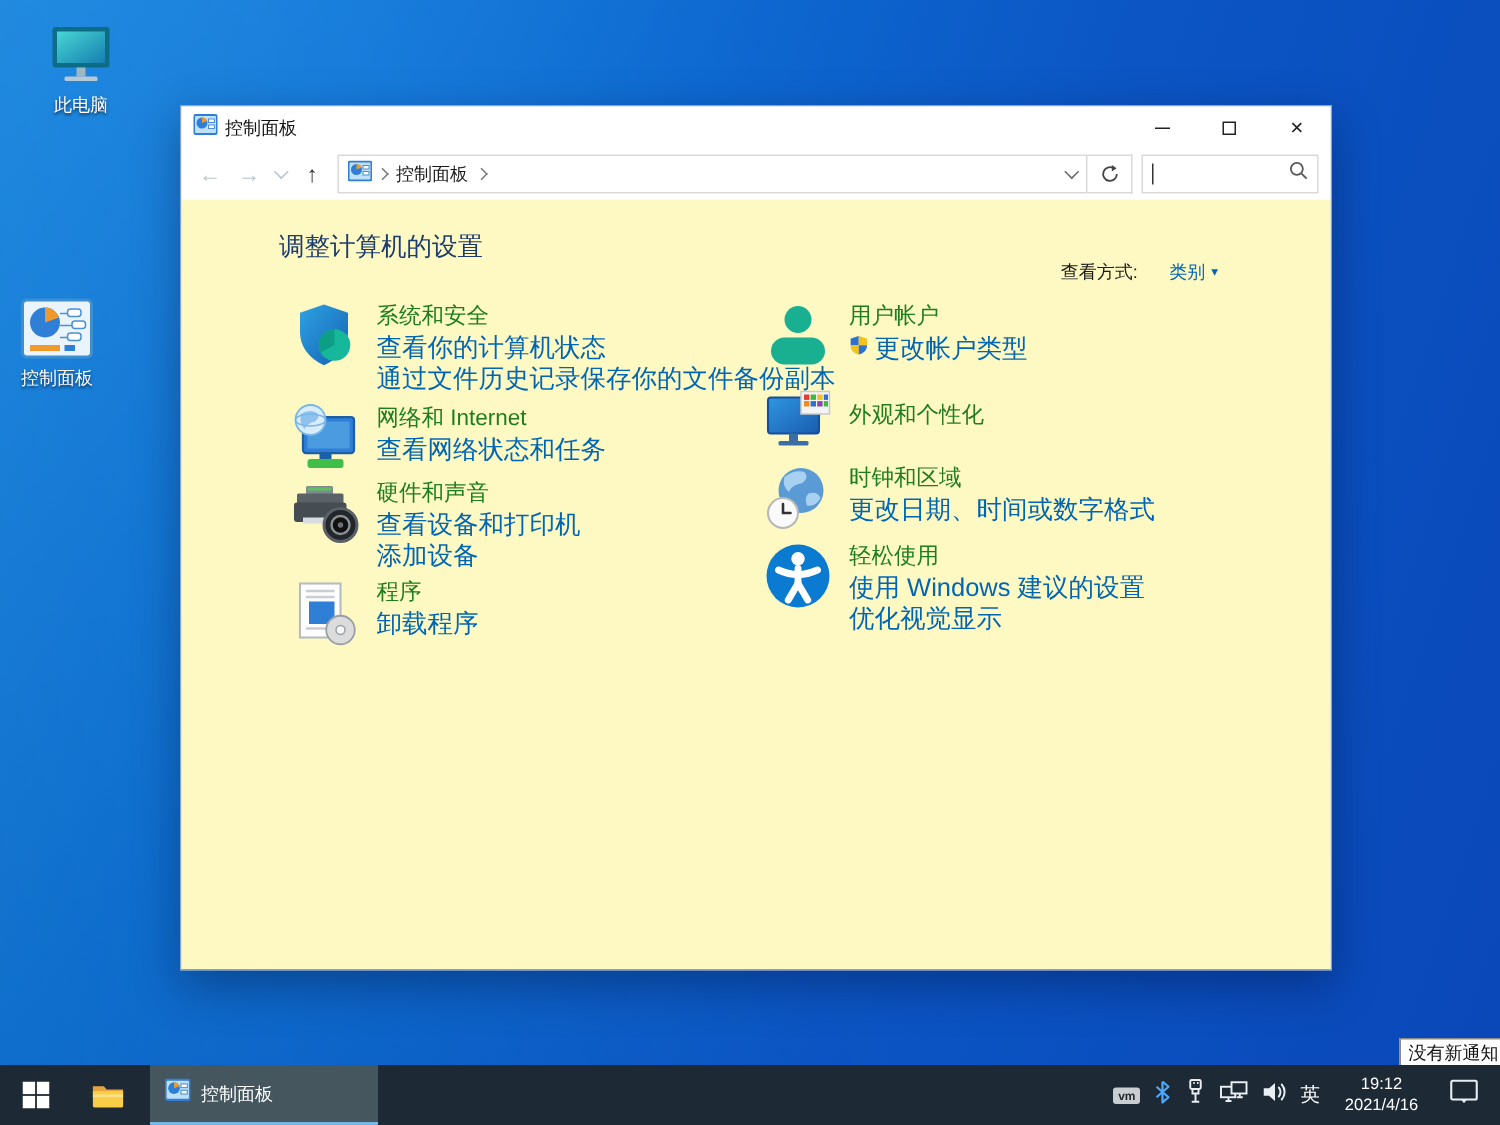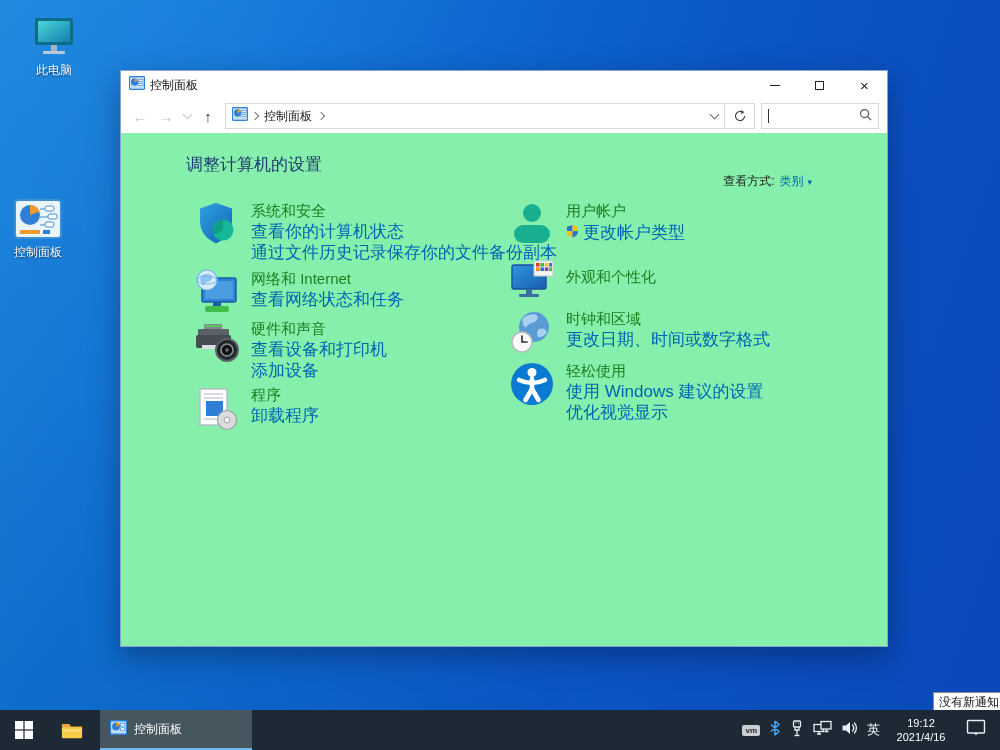--- a/index.html
+++ b/index.html
@@ -38,24 +38,24 @@
   .chev{display:inline-block;width:6px;height:6px;border-right:1.6px solid #b9c4cf;border-bottom:1.6px solid #b9c4cf;transform:rotate(45deg);margin-top:-3px;}
   .chev.right{transform:rotate(-45deg);width:5px;height:5px;border-width:1.4px;border-color:#777;margin:0 4px;}
   .addressbar{flex:1;height:26px;border:1px solid #d9d9d9;display:flex;align-items:center;padding:0 6px;box-sizing:border-box;margin-left:4px;}
   .addressbar .crumbtext{font-size:12px;color:#1a1a1a;margin:0 2px;}
   .addressbar .spacer{flex:1;}
   .refreshbtn{width:30px;height:26px;border:1px solid #d9d9d9;border-left:none;display:flex;align-items:center;justify-content:center;box-sizing:border-box;}
   .searchbox{width:118px;height:26px;border:1px solid #d9d9d9;margin-left:6px;display:flex;align-items:center;padding:0 6px;box-sizing:border-box;}
   .searchbox .caret{width:1px;height:14px;background:#333;}
   .searchbox .spacer{flex:1;}
   
-  .content{position:relative;height:513px;background:#86efac;}
+  .content{position:relative;height:513px;background:#fef9c3;}
   .heading{position:absolute;left:65px;top:20px;font-size:17px;color:var(--navy);}
   .viewby{position:absolute;right:75px;top:40px;font-size:12px;color:#1a1a1a;display:flex;align-items:center;gap:5px;}
-  .viewby .vlink{color:var(--blue);}
+  .viewby .vlink{color:var(--blue);margin-left:16px;}
   .viewby .varrow{color:var(--blue);font-size:9px;margin-left:-1px;}
   .cat{position:absolute;display:flex;align-items:flex-start;}
   .cat .cicon{width:46px;height:46px;flex:none;margin-right:11px;}
   .cat .ctext{padding-top:1px;}
   .cat .ctitle{font-size:15px;color:var(--green);line-height:18px;}
   .cat .clink{display:block;font-size:17px;color:var(--blue);line-height:19px;margin-top:2px;}
   .cat .linkrow{display:flex;align-items:center;gap:4px;margin-top:3px;}
   .cat .linkrow .clink{margin-top:0;}
   
   .taskbar{position:absolute;left:0;bottom:0;width:1000px;height:40px;background:var(--taskbar);display:flex;align-items:stretch;}

